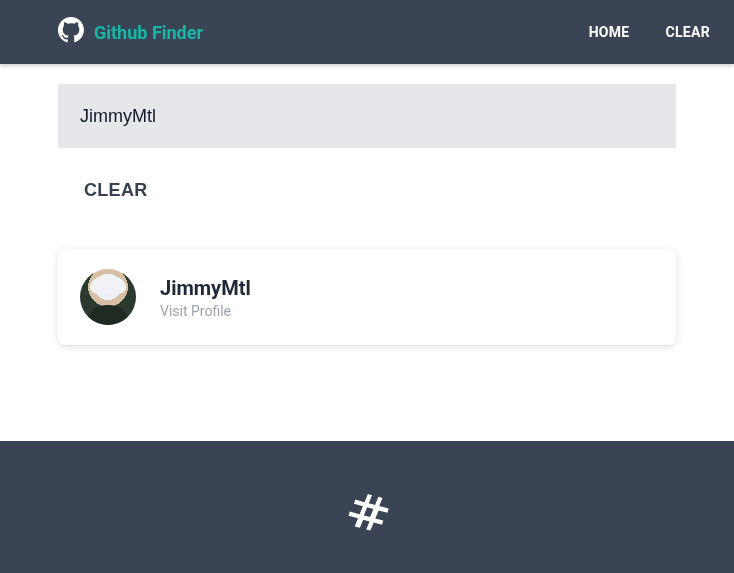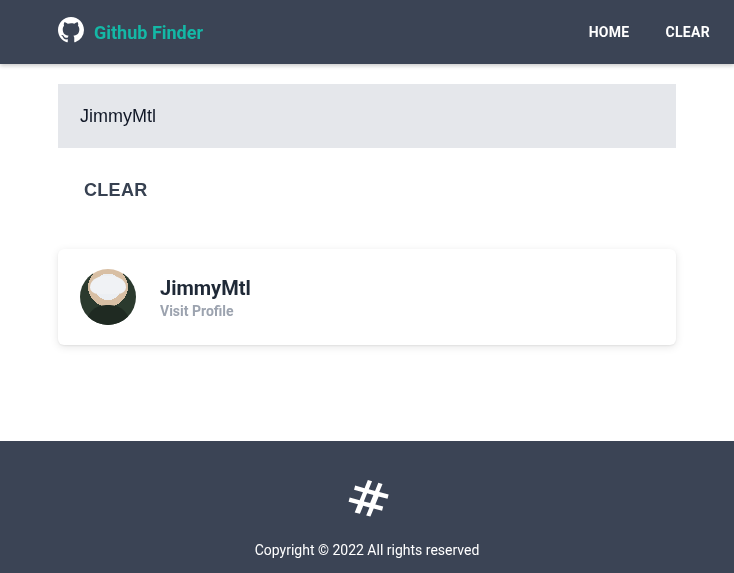--- a/index.html
+++ b/index.html
@@ -124,21 +124,20 @@
     font-size: 20px;
     font-weight: 700;
     color: #1f2937;
     line-height: 1.3;
   }
   .card-link {
     font-size: 14px;
     color: #9ca3af;
     cursor: pointer;
     margin-top: 2px;
-    font-weight: bold;
   }
   
   .footer {
     background: #3b4455;
     color: #fff;
     display: flex;
     flex-direction: column;
     align-items: center;
     justify-content: center;
     padding: 28px 0 10px 0;
@@ -183,14 +182,13 @@
     </div>
   </div>
 </main>
 
 <footer class="footer">
   <span>
     <svg viewBox="0 0 24 24" aria-hidden="true">
         <path transform="rotate(15 12 12)" d="M10 3h2l-.5 4h3l.5-4h2l-.5 4H21v2h-4.25l-.5 4H20v2h-4l-.5 4h-2l.5-4h-3l-.5 4H8l.5-4H4v-2h4.75l.5-4H5V7h4.5L10 3zm1.25 6l-.5 4h3l.5-4h-3z"></path>
       </svg>
   </span>
-  <div class="footer-text">Copyright © 2022 All rights reserved</div>
 </footer>
 
 </body></html>

